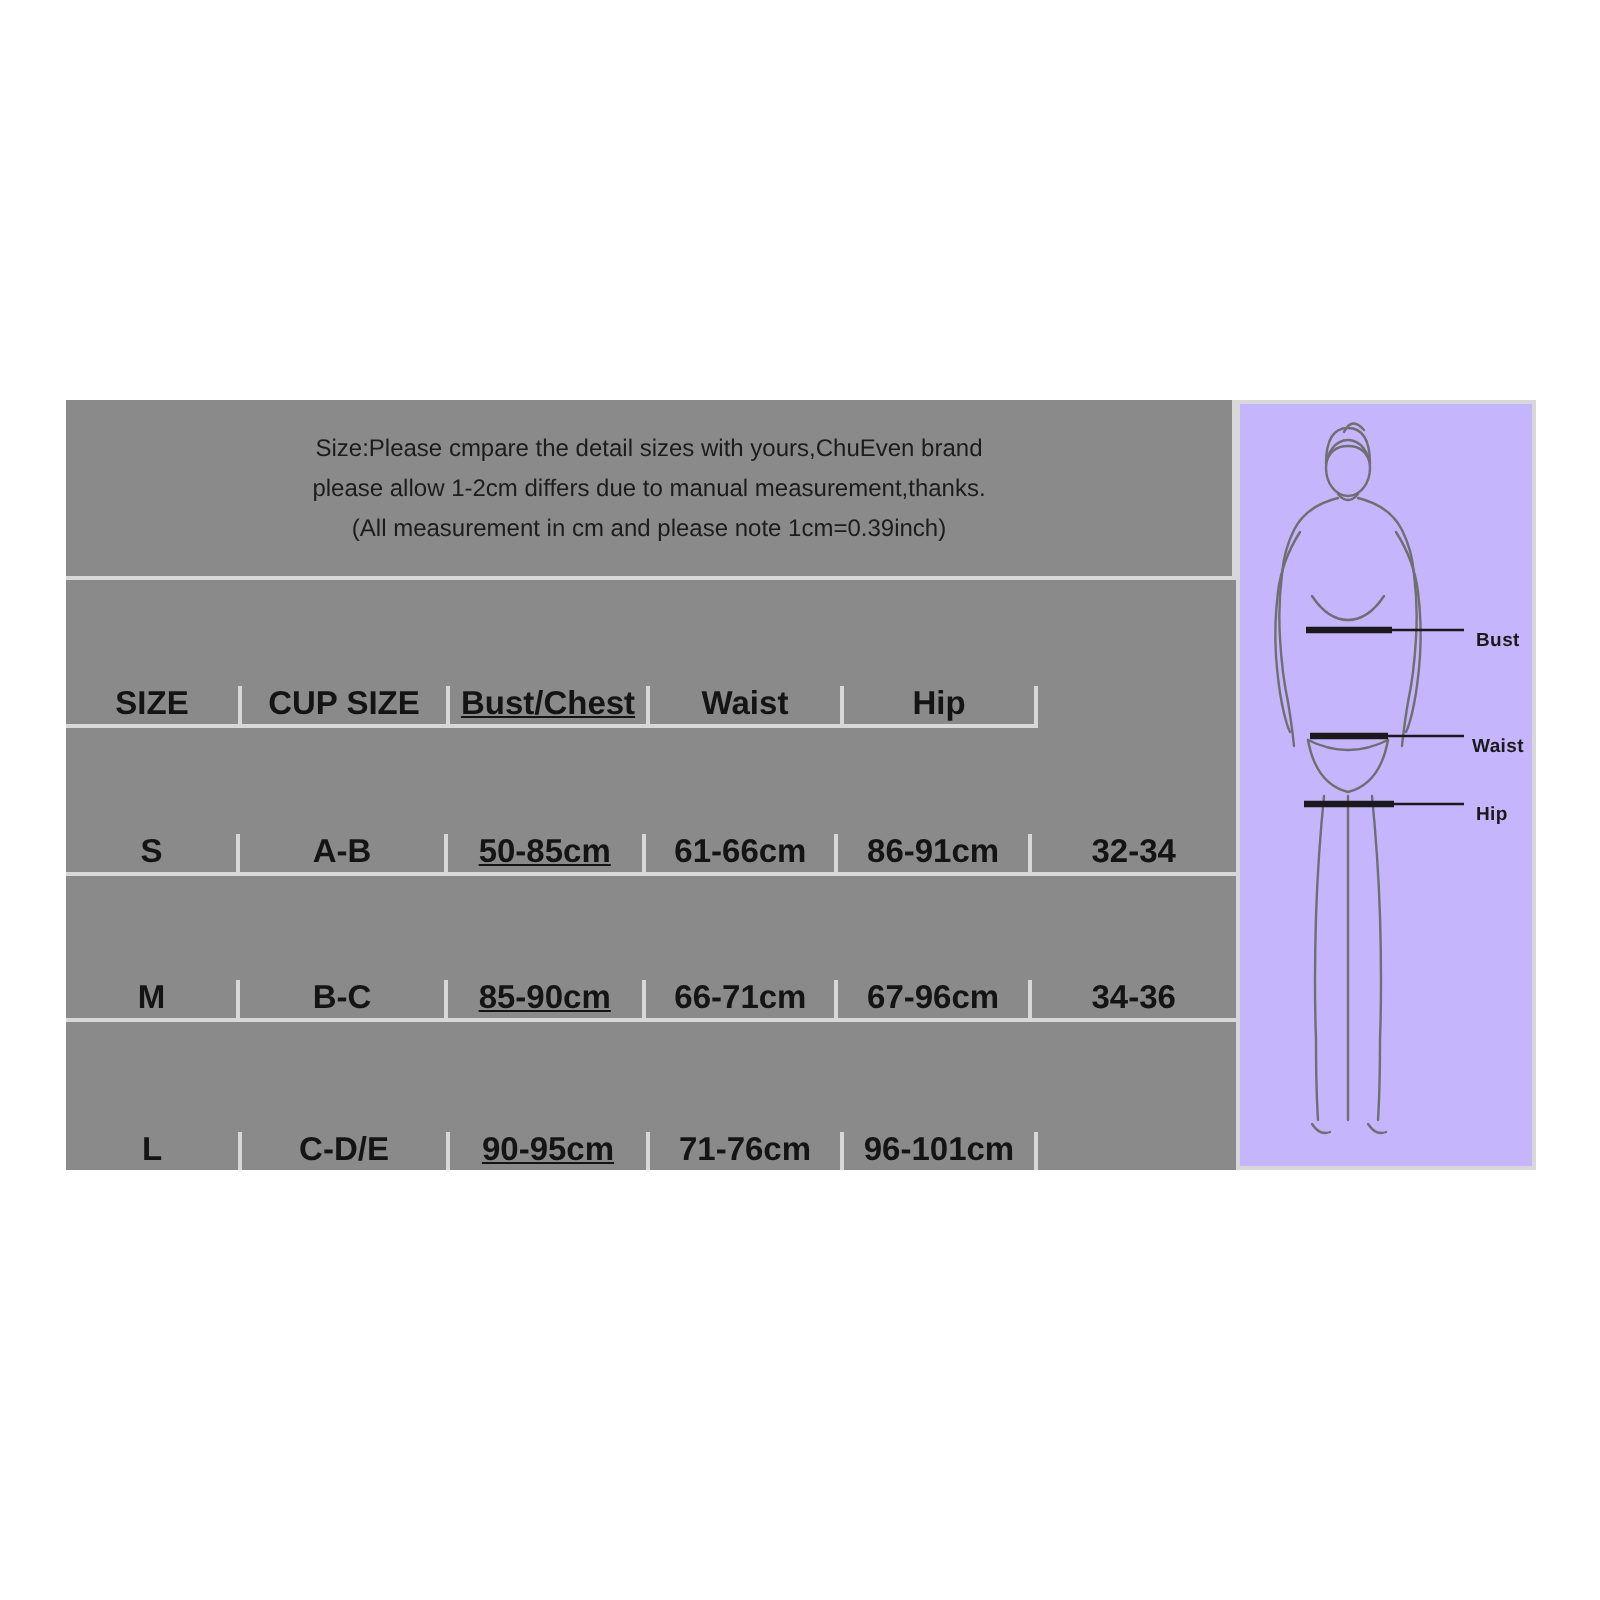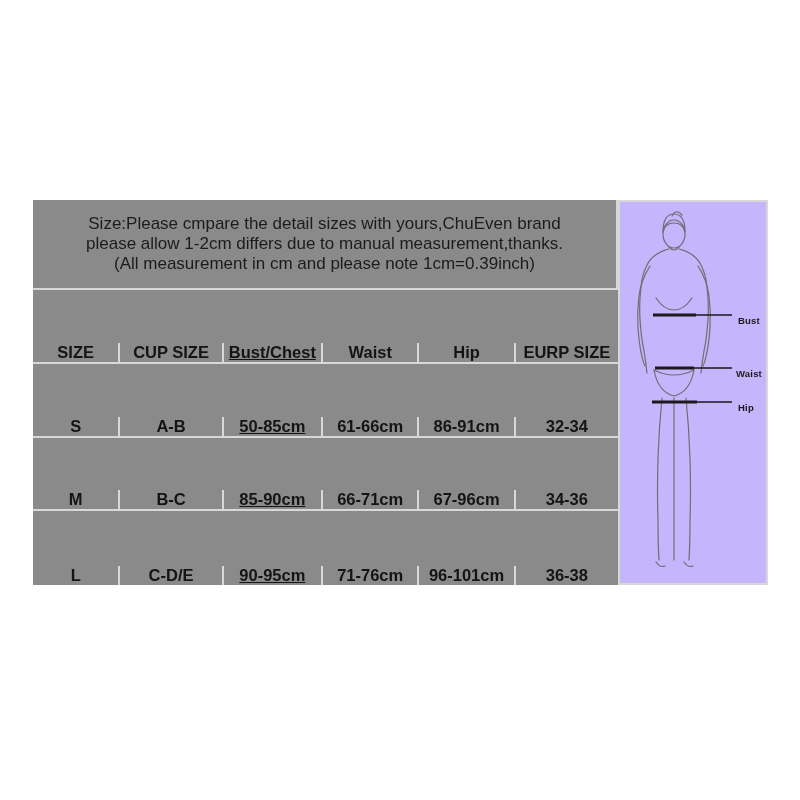--- a/index.html
+++ b/index.html
@@ -41,21 +41,21 @@
   .note {
     height: 90px;
     box-sizing: border-box;
     border-right: 2px solid #d8d8d8;
     border-bottom: 2px solid #d8d8d8;
     display: flex;
     flex-direction: column;
     align-items: center;
     justify-content: center;
     color: #1c1c1c;
-    font-size: 17px;
+    font-size: 12px;
     line-height: 20px;
     text-align: center;
     padding: 0 10px;
   }
   .note div { white-space: nowrap; }
 
   .grid {
     flex: 1;
     display: flex;
     flex-direction: column;
@@ -132,21 +132,20 @@
       </div>
 
       <div class="grid">
 
         <div class="row head">
           <div class="cell c0">SIZE</div>
           <div class="cell c1">CUP SIZE</div>
           <div class="cell c2">Bust/Chest</div>
           <div class="cell c3">Waist</div>
           <div class="cell c4">Hip</div>
-          <div class="cell c5">EURP SIZE</div>
         </div>
 
         <div class="row">
           <div class="cell c0">S</div>
           <div class="cell c1">A-B</div>
           <div class="cell c2">50-85cm</div>
           <div class="cell c3">61-66cm</div>
           <div class="cell c4">86-91cm</div>
           <div class="cell c5">32-34</div>
         </div>
@@ -159,21 +158,20 @@
           <div class="cell c4">67-96cm</div>
           <div class="cell c5">34-36</div>
         </div>
 
         <div class="row">
           <div class="cell c0">L</div>
           <div class="cell c1">C-D/E</div>
           <div class="cell c2">90-95cm</div>
           <div class="cell c3">71-76cm</div>
           <div class="cell c4">96-101cm</div>
-          <div class="cell c5">36-38</div>
         </div>
 
       </div>
     </div>
 
     <div id="figure-panel">
       <svg width="146" height="381" viewBox="0 0 146 381">
         <g fill="none" stroke="#6f6f6f" stroke-width="1.2" stroke-linecap="round" stroke-linejoin="round">
 
           <path d="M52 14 q4 -8 10 -1"></path>

